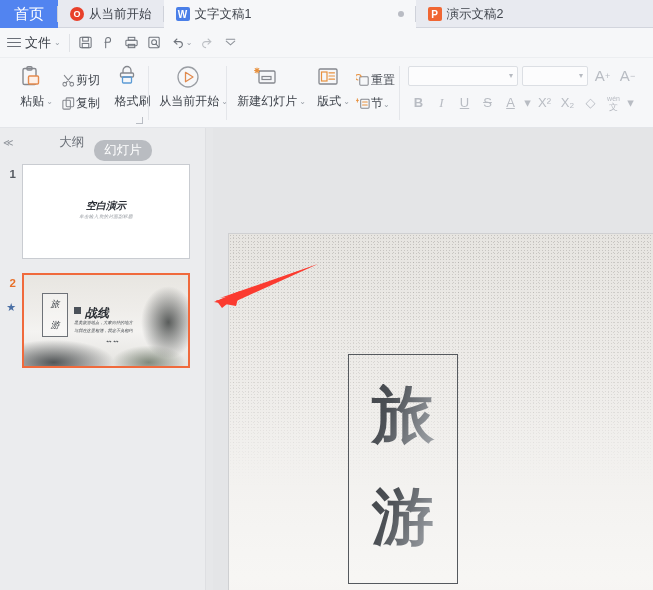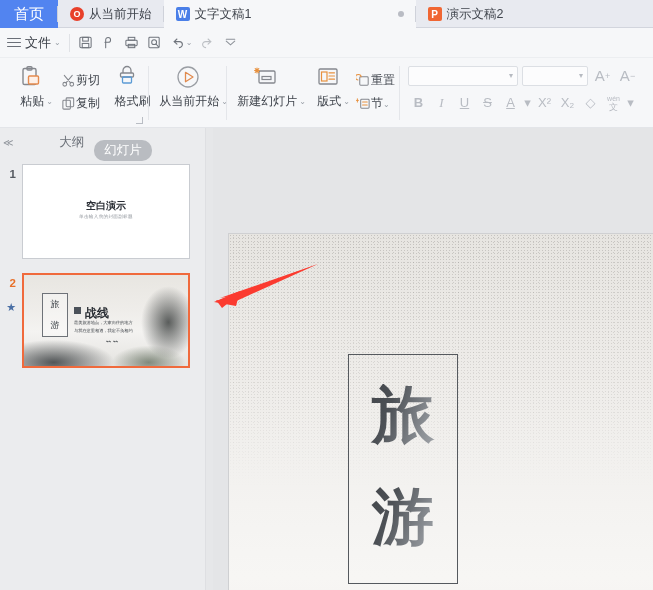--- a/index.html
+++ b/index.html
@@ -153,21 +153,21 @@
   .slides{ padding:8px 0 0 0; }
   .slide-row{ display:flex; align-items:flex-start; margin-bottom:14px; }
   .slide-num{
     width:22px; text-align:right; padding-right:6px; padding-top:4px;
     font-size:11.5px; color:#555a61; font-weight:bold;
     display:flex; flex-direction:column; align-items:flex-end; gap:12px;
   }
   .slide-num .star{ font-size:11px; color:#4a6fa5; }
   .thumb{
     width:168px; height:95px; background:#fff;
-    border:1px solid #c9ccd1; position:relative; overflow:hidden;
+    border:1px solid #c9ccd1; position:relative; overflow:hidden;font-style:italic;
   }
   .thumb.selected{ border:2px solid #f06a3c; }
 
   
   .t1-title{
     position:absolute; left:0; right:0; top:34px; text-align:center;
     font-size:10px; font-weight:bold; color:#2b2f36;
   }
   .t1-sub{
     position:absolute; left:0; right:0; top:49px; text-align:center;

